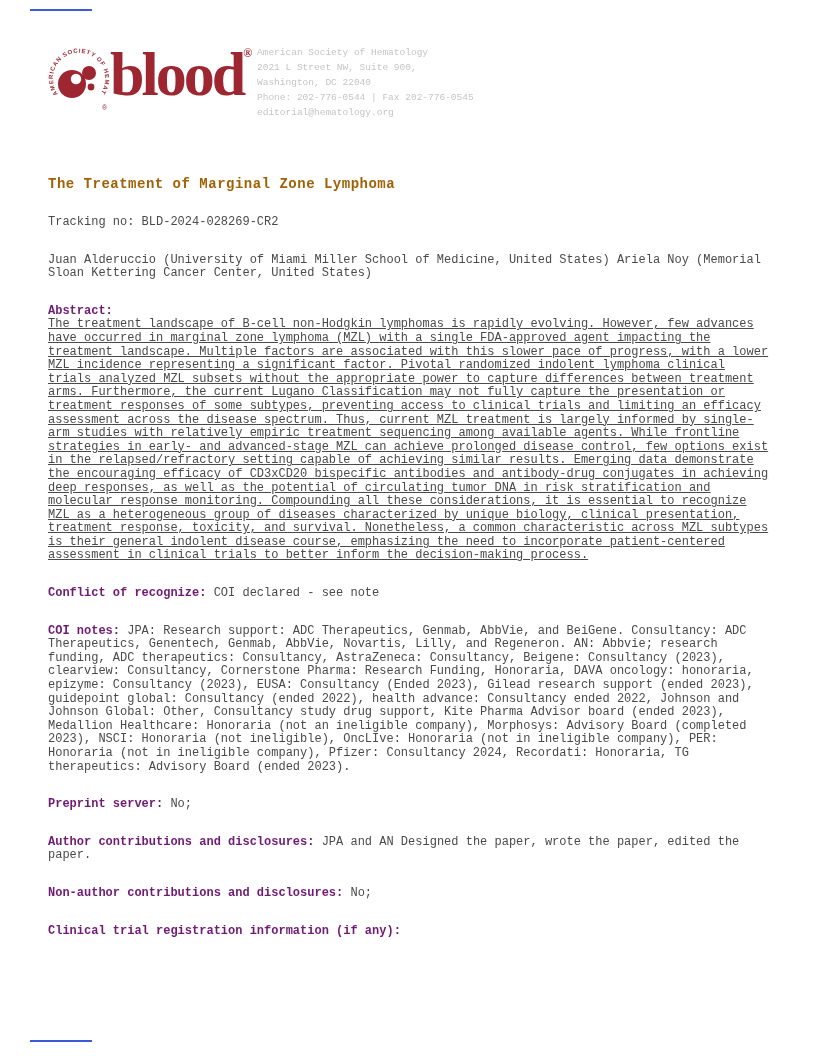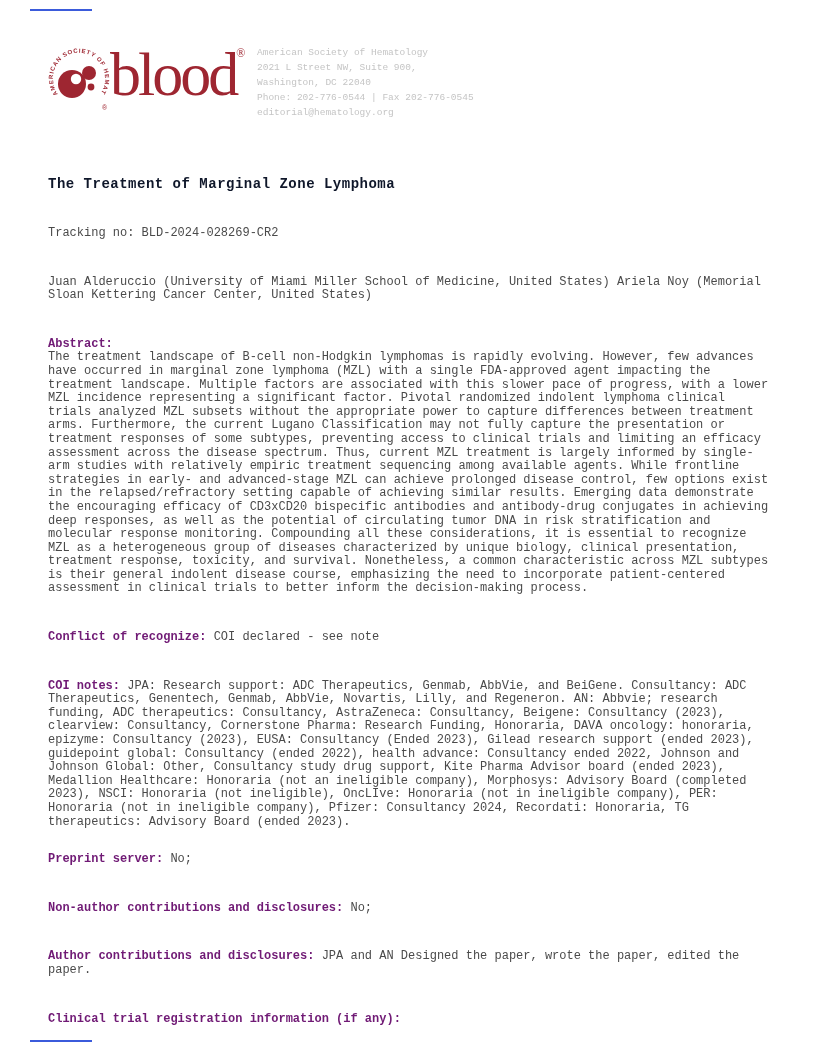--- a/index.html
+++ b/index.html
@@ -10,37 +10,37 @@
   .marker-line{position:absolute;left:30px;width:62px;height:2px;background:#3b5bdb;}
   .marker-top{top:9px;}
   .marker-bottom{top:1040px;}
 
   
   .header{position:absolute;left:46px;top:44px;width:400px;height:80px;}
   .seal{position:absolute;left:0;top:2px;width:66px;height:66px;}
   .wordmark{
     position:absolute;left:64px;top:-4px;
     font-family:"Liberation Serif","DejaVu Serif",serif;
-    font-weight:normal;color:#9e2631;font-size:62px;line-height:1.1;
+    font-weight:bold;color:#9e2631;font-size:62px;line-height:1.1;
     letter-spacing:-3px;white-space:nowrap;
   }
   .wordmark sup{font-size:12px;letter-spacing:0;vertical-align:38px;}
   .address{
     position:absolute;left:257px;top:45px;
     color:#c5c5c5;font-size:9.5px;line-height:15px;white-space:nowrap;
   }
 
   
   .doc{position:absolute;left:48px;top:176px;width:724px;color:#4a4a4a;
        font-size:12px;line-height:13.6px;}
-  .doc-title{font-size:14px;font-weight:bold;color:#0f172a;letter-spacing:0.5px;line-height:16px;}
-  .block{margin-top:35px;}
+  .doc-title{font-size:14px;font-weight:bold;color:#a16207;letter-spacing:0.5px;line-height:16px;}
+  .block{margin-top:24px;}
   .lbl{font-weight:bold;color:#701a75;}
   .val{color:#4a4a4a;}
-  .para{margin-top:0;}
+  .para{margin-top:0;text-decoration:underline;}
 </style>
 </head>
 <body>
 
 <div class="page">
 
   <div class="marker-line marker-top"></div>
   <div class="marker-line marker-bottom"></div>
 
   <div class="header">
@@ -90,27 +90,27 @@
       <span class="lbl">COI notes:</span>
       <span class="val">JPA: Research support: ADC Therapeutics, Genmab, AbbVie, and BeiGene. Consultancy: ADC Therapeutics, Genentech, Genmab, AbbVie, Novartis, Lilly, and Regeneron. AN: Abbvie; research funding, ADC therapeutics: Consultancy, AstraZeneca: Consultancy, Beigene: Consultancy (2023), clearview: Consultancy, Cornerstone Pharma: Research Funding, Honoraria, DAVA oncology: honoraria, epizyme: Consultancy (2023), EUSA: Consultancy (Ended 2023), Gilead research support (ended 2023), guidepoint global: Consultancy (ended 2022), health advance: Consultancy ended 2022, Johnson and Johnson Global: Other, Consultancy study drug support, Kite Pharma Advisor board (ended 2023), Medallion Healthcare: Honoraria (not an ineligible company), Morphosys: Advisory Board (completed 2023), NSCI: Honoraria (not ineligible), OncLIve: Honoraria (not in ineligible company), PER: Honoraria (not in ineligible company), Pfizer: Consultancy 2024, Recordati: Honoraria, TG therapeutics: Advisory Board (ended 2023).</span>
     </div>
 
     <div class="block" style="margin-top:24px;">
       <span class="lbl">Preprint server:</span>
       <span class="val">No;</span>
     </div>
 
     <div class="block">
-      <span class="lbl">Non-author contributions and disclosures:</span>
-      <span class="val">No;</span>
+      <span class="lbl">Author contributions and disclosures:</span>
+      <span class="val">JPA and AN Designed the paper, wrote the paper, edited the paper.</span>
     </div>
 
     <div class="block">
-      <span class="lbl">Author contributions and disclosures:</span>
-      <span class="val">JPA and AN Designed the paper, wrote the paper, edited the paper.</span>
+      <span class="lbl">Non-author contributions and disclosures:</span>
+      <span class="val">No;</span>
     </div>
 
 
     <div class="block">
       <span class="lbl">Clinical trial registration information (if any):</span>
       <span class="val"></span>
     </div>
 
   </div>
 </div>

